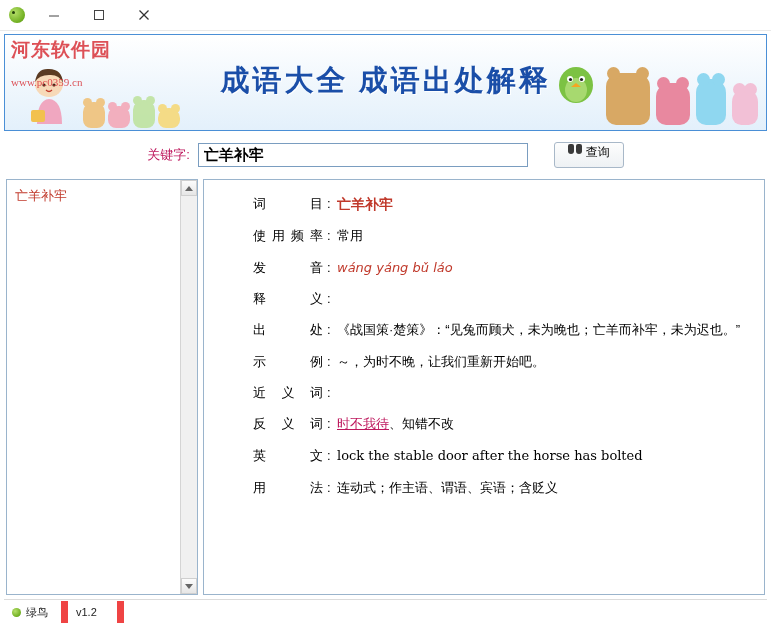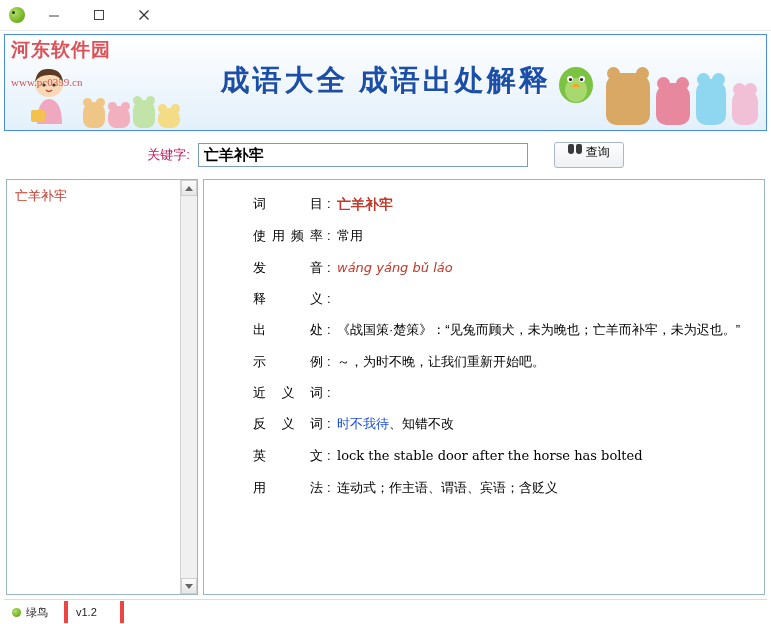--- a/index.html
+++ b/index.html
@@ -375,39 +375,40 @@
     color: #c0392b;
     font-style: italic;
     font-family: "DejaVu Sans", sans-serif;
     font-size: 13px;
   }
   .v-en {
     font-family: "DejaVu Serif", serif;
     font-size: 13px;
   }
   .link {
-    color: #1d4ed8;
+    color: #be185d;
+    text-decoration: underline;
   }
   
   .statusbar {
     height: 24px;
     flex: 0 0 auto;
     display: flex;
     align-items: center;
     border-top: 1px solid #dcdcdc;
     margin: 4px 4px 0 4px;
     font-size: 11px;
     color: #222222;
   }
   .status-cell {
     height: 22px;
     display: flex;
     align-items: center;
     padding: 0 8px;
-    border-right: 4px solid #ef4444;
+    border-right: 7px solid #ef4444;
     box-sizing: border-box;
   }
   .status-cell.c1 { width: 64px; }
   .status-cell.c2 { width: 56px; }
   .status-cell.c3 { flex: 1 1 auto; border-right: none; }
   .status-dot {
     width: 9px;
     height: 9px;
     border-radius: 50%;
     background: radial-gradient(circle at 35% 35%, #b6e06a 0%, #6fae20 70%, #4d8211 100%);

